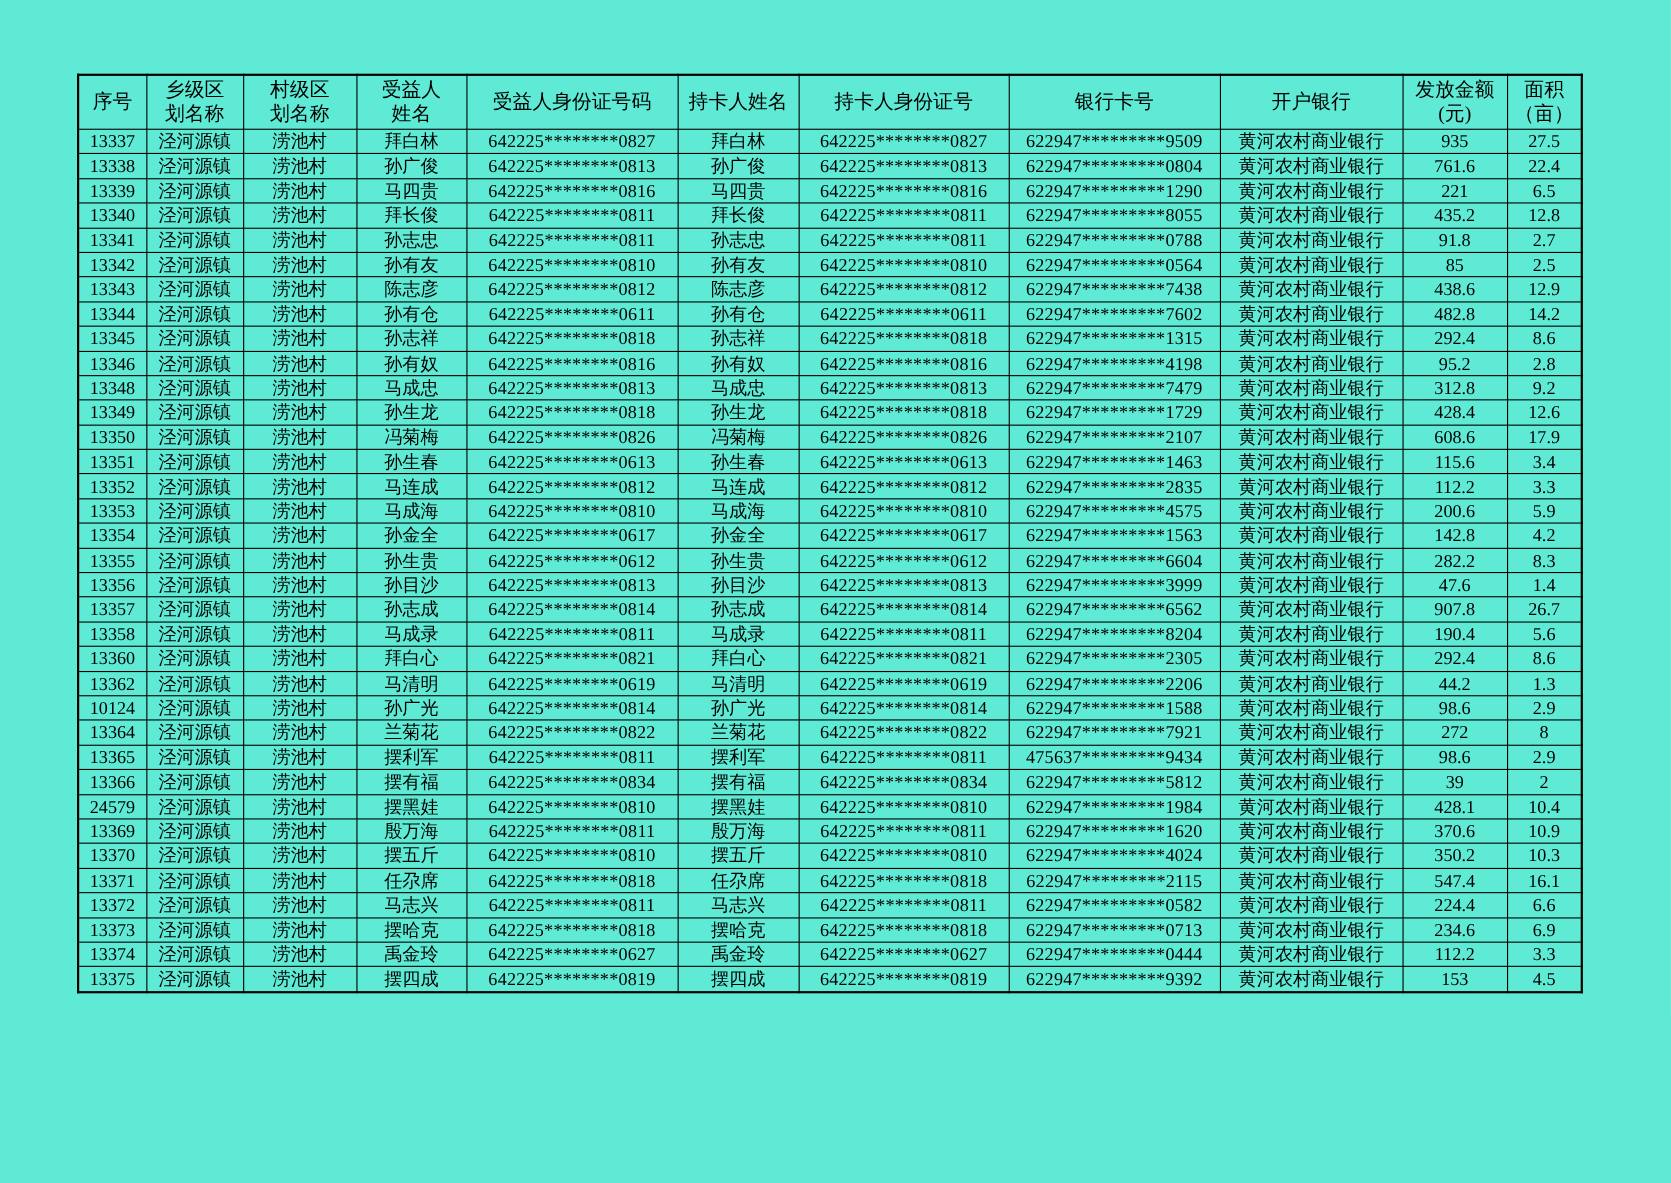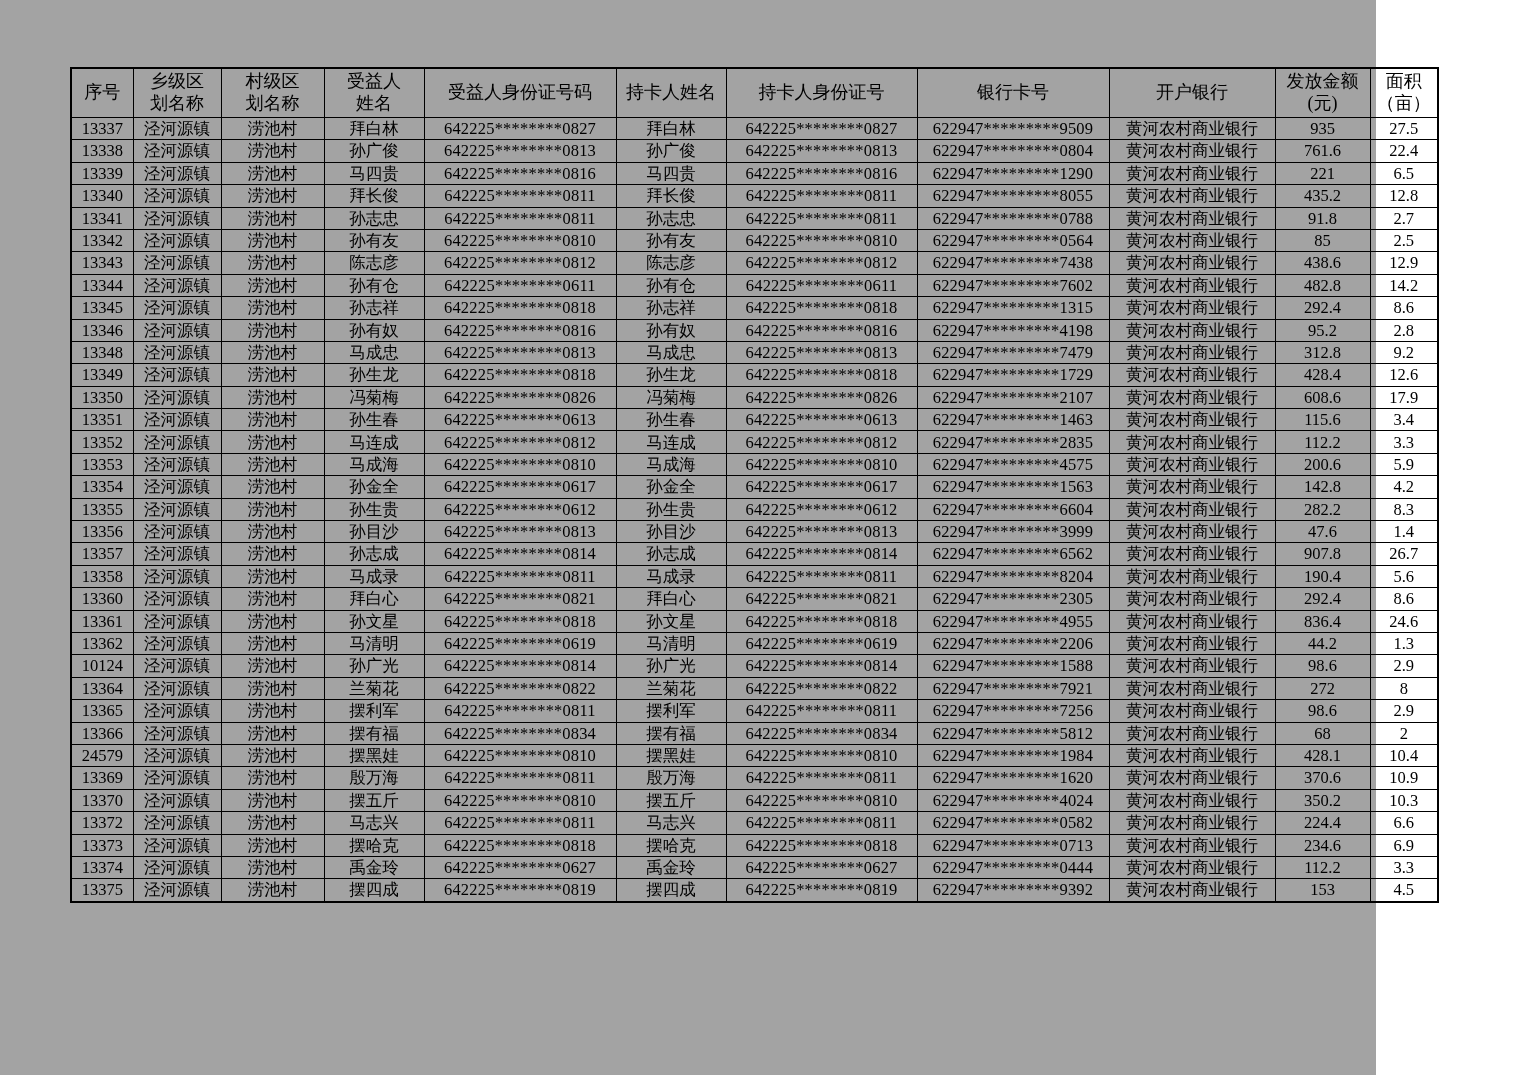--- a/index.html
+++ b/index.html
@@ -9,23 +9,23 @@
   }
   body {
     width: 1519px;
     height: 1075px;
     overflow: hidden;
     font-family: "Liberation Serif", "DejaVu Serif", serif;
     color: #000000;
   }
   .sheet {
     position: relative;
-    width: 1376px;
+    width: 1519px;
     height: 1075px;
-    background: #a3a3a3;
+    background: #5eead4;
   }
   table.grid {
     position: absolute;
     left: 70px;
     top: 67px;
     width: 1367px;
     border-collapse: collapse;
     table-layout: fixed;
     border: 2.5px solid #000000;
   }
@@ -375,33 +375,20 @@
           <td class="c-beneficiary">拜白心</td>
           <td class="c-beneficiary-id">642225********0821</td>
           <td class="c-cardholder">拜白心</td>
           <td class="c-cardholder-id">642225********0821</td>
           <td class="c-bank-card">622947*********2305</td>
           <td class="c-bank">黄河农村商业银行</td>
           <td class="c-amount">292.4</td>
           <td class="c-area">8.6</td>
         </tr>
         <tr>
-          <td class="c-seq">13361</td>
-          <td class="c-township">泾河源镇</td>
-          <td class="c-village">涝池村</td>
-          <td class="c-beneficiary">孙文星</td>
-          <td class="c-beneficiary-id">642225********0818</td>
-          <td class="c-cardholder">孙文星</td>
-          <td class="c-cardholder-id">642225********0818</td>
-          <td class="c-bank-card">622947*********4955</td>
-          <td class="c-bank">黄河农村商业银行</td>
-          <td class="c-amount">836.4</td>
-          <td class="c-area">24.6</td>
-        </tr>
-        <tr>
           <td class="c-seq">13362</td>
           <td class="c-township">泾河源镇</td>
           <td class="c-village">涝池村</td>
           <td class="c-beneficiary">马清明</td>
           <td class="c-beneficiary-id">642225********0619</td>
           <td class="c-cardholder">马清明</td>
           <td class="c-cardholder-id">642225********0619</td>
           <td class="c-bank-card">622947*********2206</td>
           <td class="c-bank">黄河农村商业银行</td>
           <td class="c-amount">44.2</td>
@@ -434,36 +421,36 @@
           <td class="c-area">8</td>
         </tr>
         <tr>
           <td class="c-seq">13365</td>
           <td class="c-township">泾河源镇</td>
           <td class="c-village">涝池村</td>
           <td class="c-beneficiary">摆利军</td>
           <td class="c-beneficiary-id">642225********0811</td>
           <td class="c-cardholder">摆利军</td>
           <td class="c-cardholder-id">642225********0811</td>
-          <td class="c-bank-card">622947*********7256</td>
+          <td class="c-bank-card">475637*********9434</td>
           <td class="c-bank">黄河农村商业银行</td>
           <td class="c-amount">98.6</td>
           <td class="c-area">2.9</td>
         </tr>
         <tr>
           <td class="c-seq">13366</td>
           <td class="c-township">泾河源镇</td>
           <td class="c-village">涝池村</td>
           <td class="c-beneficiary">摆有福</td>
           <td class="c-beneficiary-id">642225********0834</td>
           <td class="c-cardholder">摆有福</td>
           <td class="c-cardholder-id">642225********0834</td>
           <td class="c-bank-card">622947*********5812</td>
           <td class="c-bank">黄河农村商业银行</td>
-          <td class="c-amount">68</td>
+          <td class="c-amount">39</td>
           <td class="c-area">2</td>
         </tr>
         <tr>
           <td class="c-seq">24579</td>
           <td class="c-township">泾河源镇</td>
           <td class="c-village">涝池村</td>
           <td class="c-beneficiary">摆黑娃</td>
           <td class="c-beneficiary-id">642225********0810</td>
           <td class="c-cardholder">摆黑娃</td>
           <td class="c-cardholder-id">642225********0810</td>
@@ -492,20 +479,33 @@
           <td class="c-beneficiary">摆五斤</td>
           <td class="c-beneficiary-id">642225********0810</td>
           <td class="c-cardholder">摆五斤</td>
           <td class="c-cardholder-id">642225********0810</td>
           <td class="c-bank-card">622947*********4024</td>
           <td class="c-bank">黄河农村商业银行</td>
           <td class="c-amount">350.2</td>
           <td class="c-area">10.3</td>
         </tr>
         <tr>
+          <td class="c-seq">13371</td>
+          <td class="c-township">泾河源镇</td>
+          <td class="c-village">涝池村</td>
+          <td class="c-beneficiary">任尕席</td>
+          <td class="c-beneficiary-id">642225********0818</td>
+          <td class="c-cardholder">任尕席</td>
+          <td class="c-cardholder-id">642225********0818</td>
+          <td class="c-bank-card">622947*********2115</td>
+          <td class="c-bank">黄河农村商业银行</td>
+          <td class="c-amount">547.4</td>
+          <td class="c-area">16.1</td>
+        </tr>
+        <tr>
           <td class="c-seq">13372</td>
           <td class="c-township">泾河源镇</td>
           <td class="c-village">涝池村</td>
           <td class="c-beneficiary">马志兴</td>
           <td class="c-beneficiary-id">642225********0811</td>
           <td class="c-cardholder">马志兴</td>
           <td class="c-cardholder-id">642225********0811</td>
           <td class="c-bank-card">622947*********0582</td>
           <td class="c-bank">黄河农村商业银行</td>
           <td class="c-amount">224.4</td>

